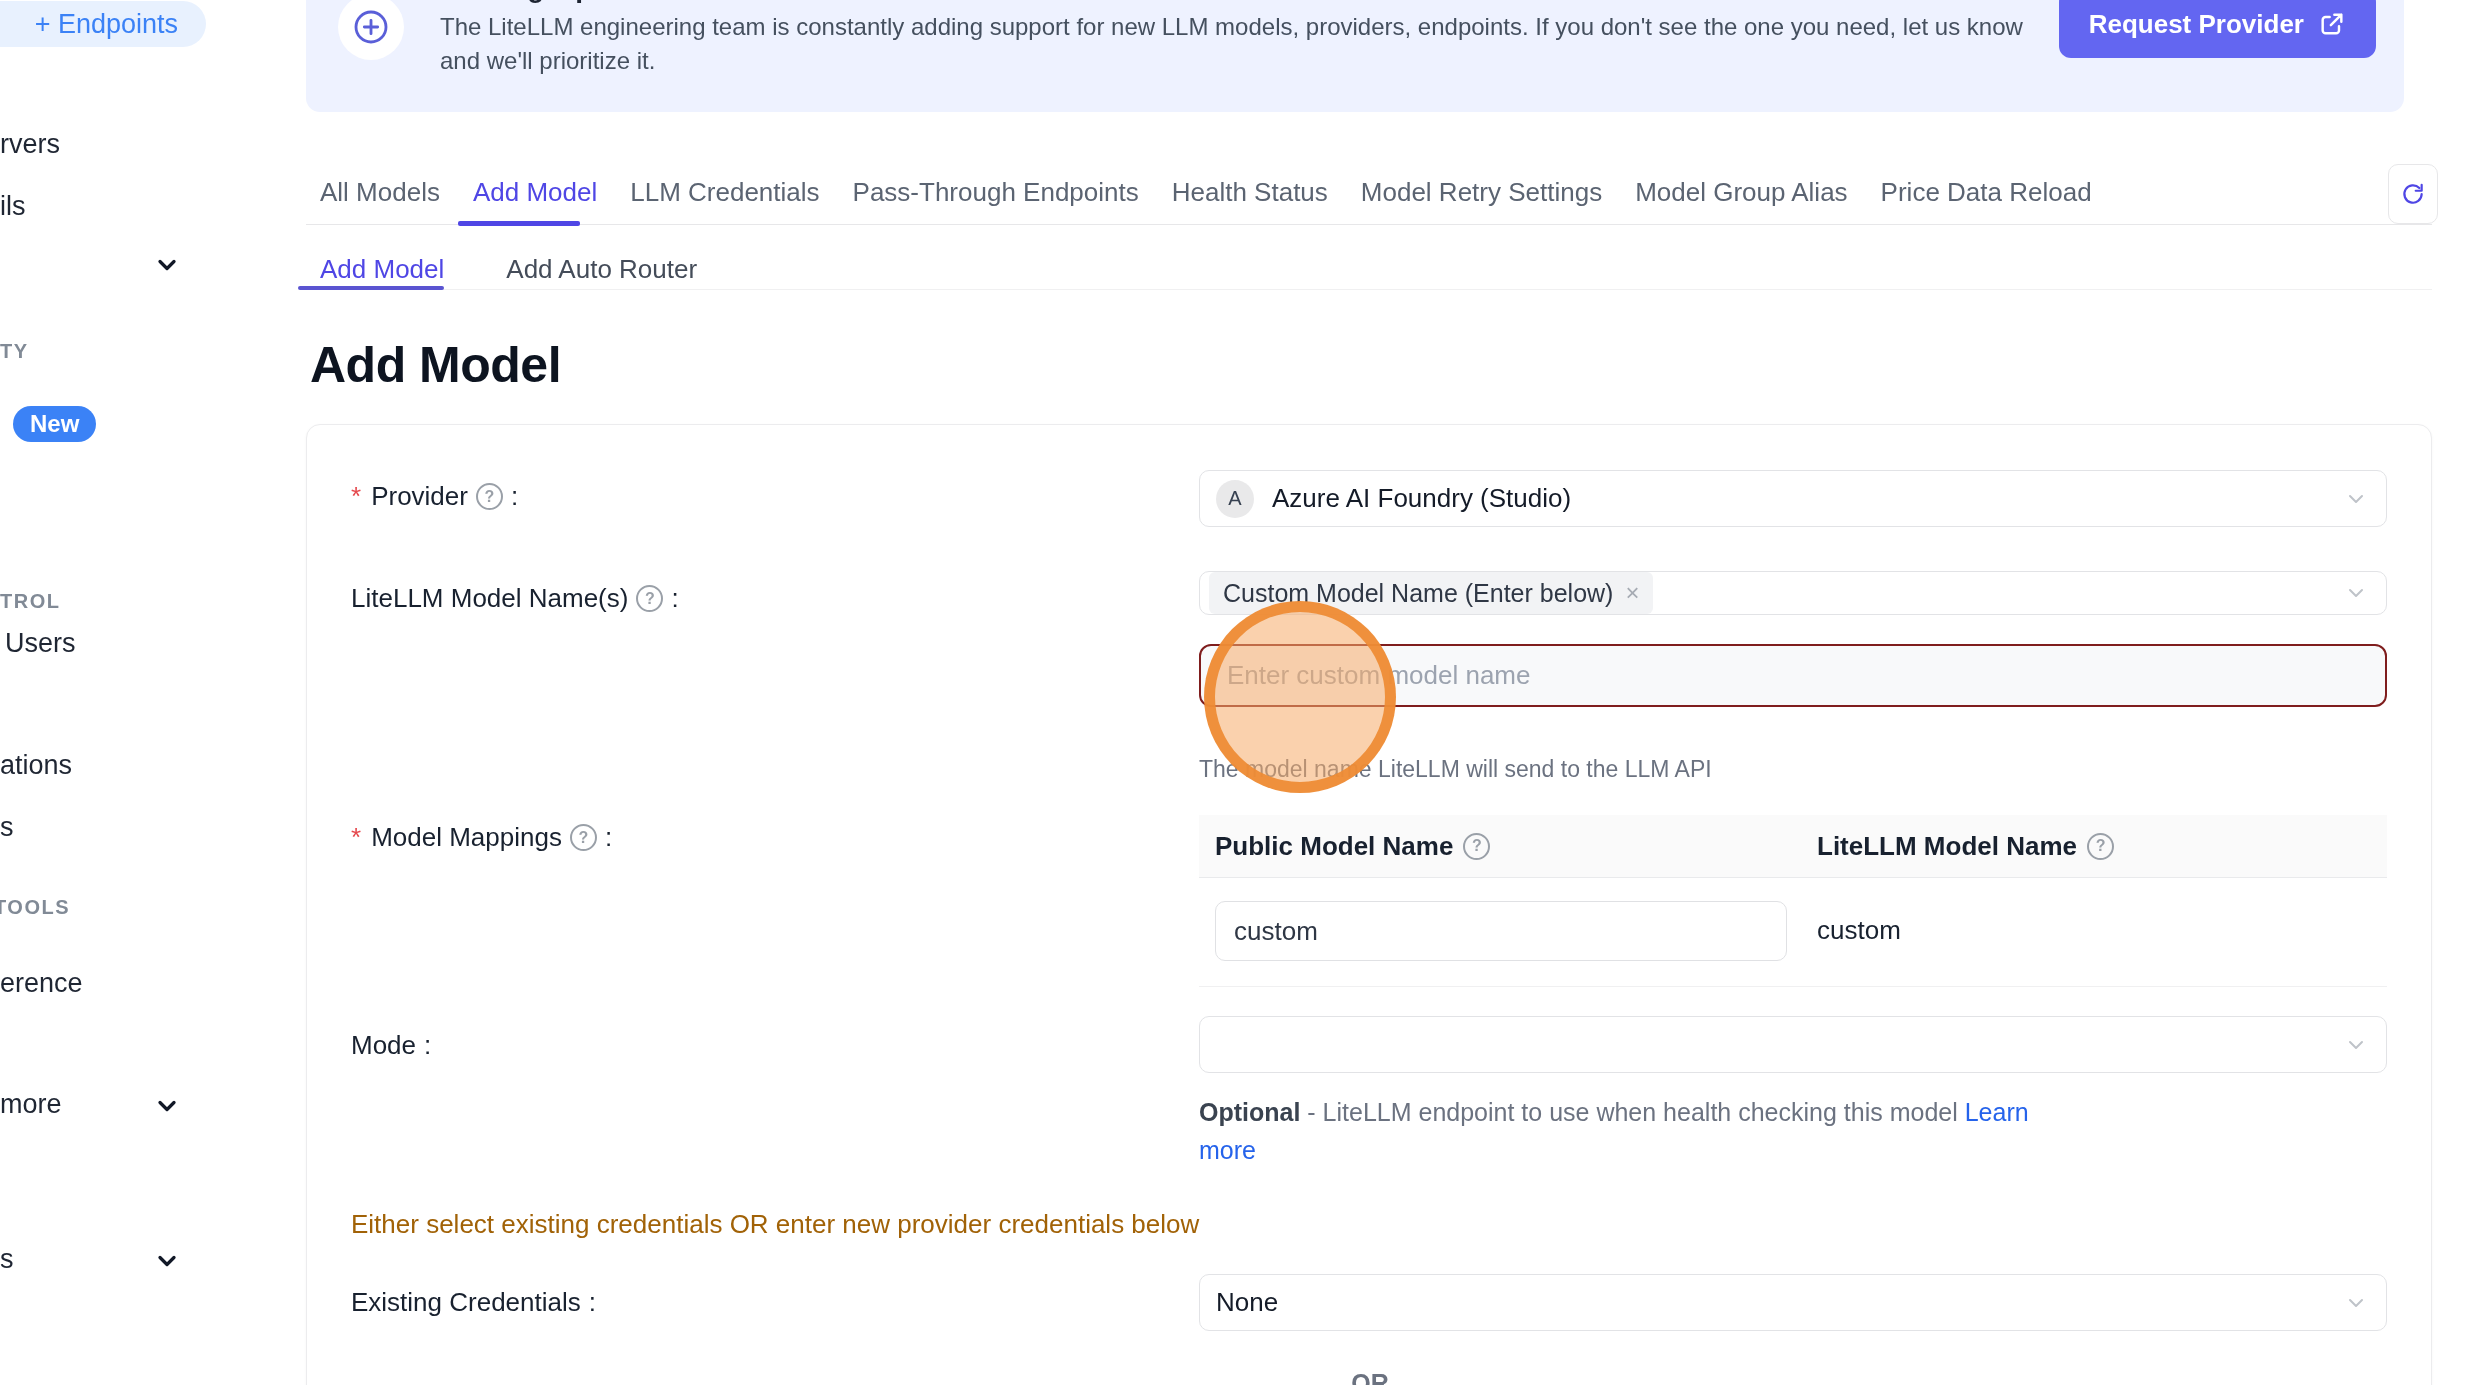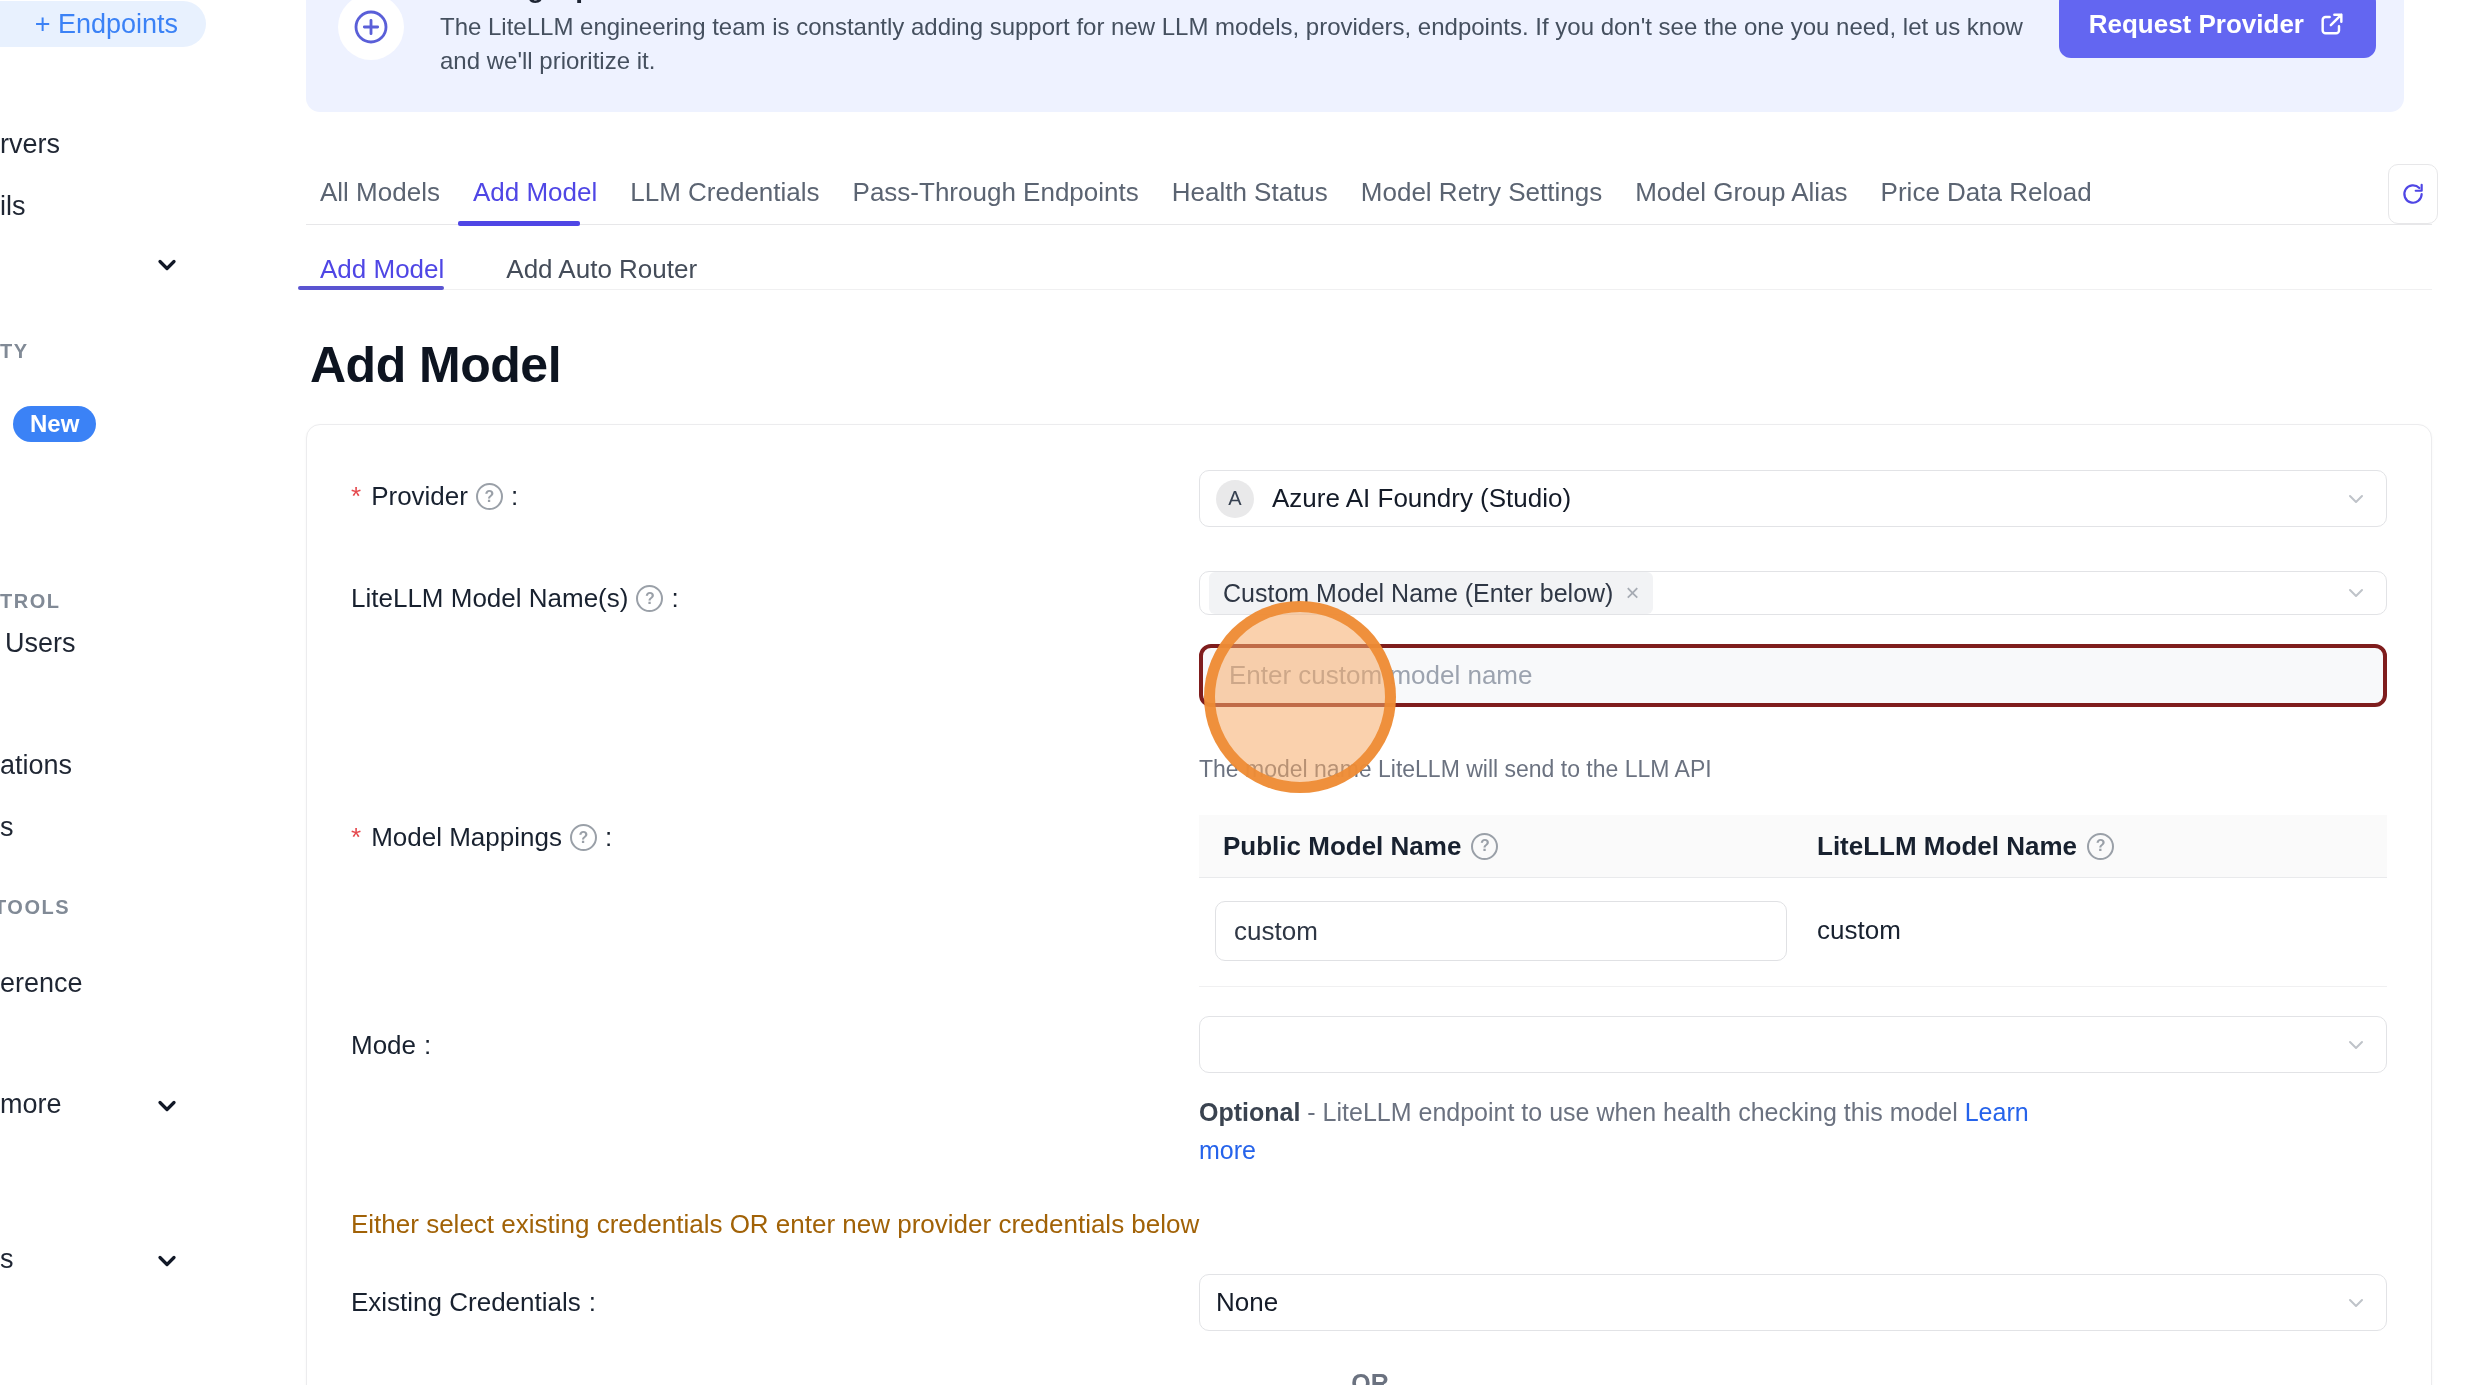--- a/index.html
+++ b/index.html
@@ -90,33 +90,33 @@
     font-size:20px; display:flex; align-items:center; justify-content:center; margin-right:18px; flex:0 0 auto;
   }
   .tag-select { top:146px; height:44px; padding-left:9px; }
   .tag-pill {
     height:42px; background:#f2f3f5; border-radius:6px; padding:0 14px;
     display:flex; align-items:center; gap:12px; font-size:25px; color:#2f3745; white-space:nowrap;
   }
   .tag-close { font-size:24px; color:#a6abb3; cursor:pointer; line-height:1; }
   .custom-input {
     position:absolute; left:892px; top:219px; width:1188px; height:63px;
-    background:#f8f9fa; border:4px solid #7f1d1d; border-radius:12px;
+    background:#f8f9fa; border:2px solid #7f1d1d; border-radius:12px;
     font-size:26px; color:#141b28; padding:0 26px; font-family:inherit; outline:none;
   }
   .custom-input::placeholder { color:#9ca3af; }
   .helper { position:absolute; left:892px; top:331px; font-size:23px; color:#6b7280; white-space:nowrap; }
 
   .map-header {
     position:absolute; left:892px; top:390px; width:1188px; height:63px;
     background:#fafafa; border-bottom:1px solid #e9eaec;
     display:flex; align-items:center;
   }
   .map-h-cell { display:flex; align-items:center; gap:10px; font-size:26px; font-weight:700; color:#18212f; }
-  .map-h1 { position:absolute; left:24px;justify-content:flex-end; }
+  .map-h1 { position:absolute; left:16px;justify-content:flex-end; }
   .map-h2 { position:absolute; left:618px; }
   .map-input {
     position:absolute; left:908px; top:476px; width:572px; height:60px;
     background:#fff; border:1px solid #e0e1e4; border-radius:10px;
     font-size:26px; color:#2f3745; padding:0 18px; font-family:inherit; outline:none;
   }
   .map-val { position:absolute; left:1510px; top:490px; font-size:26px; color:#18212f; }
   .map-bottom { position:absolute; left:892px; top:561px; width:1188px; height:1px; background:#f0f0f1; }
 
   .mode-select { top:591px; }

